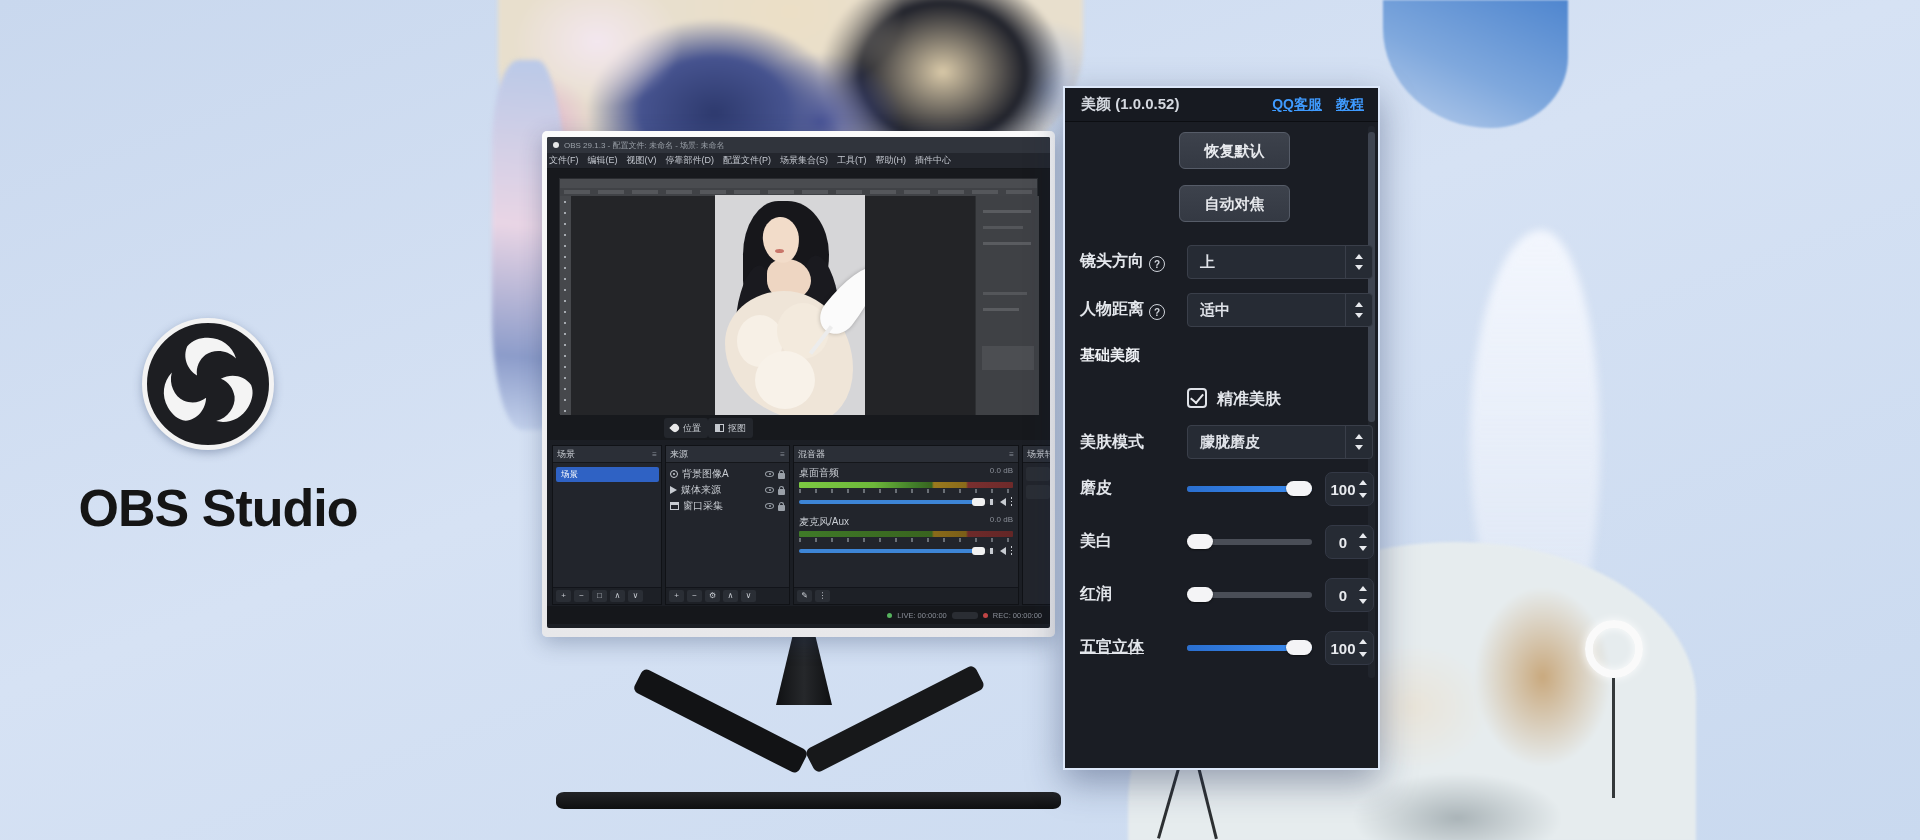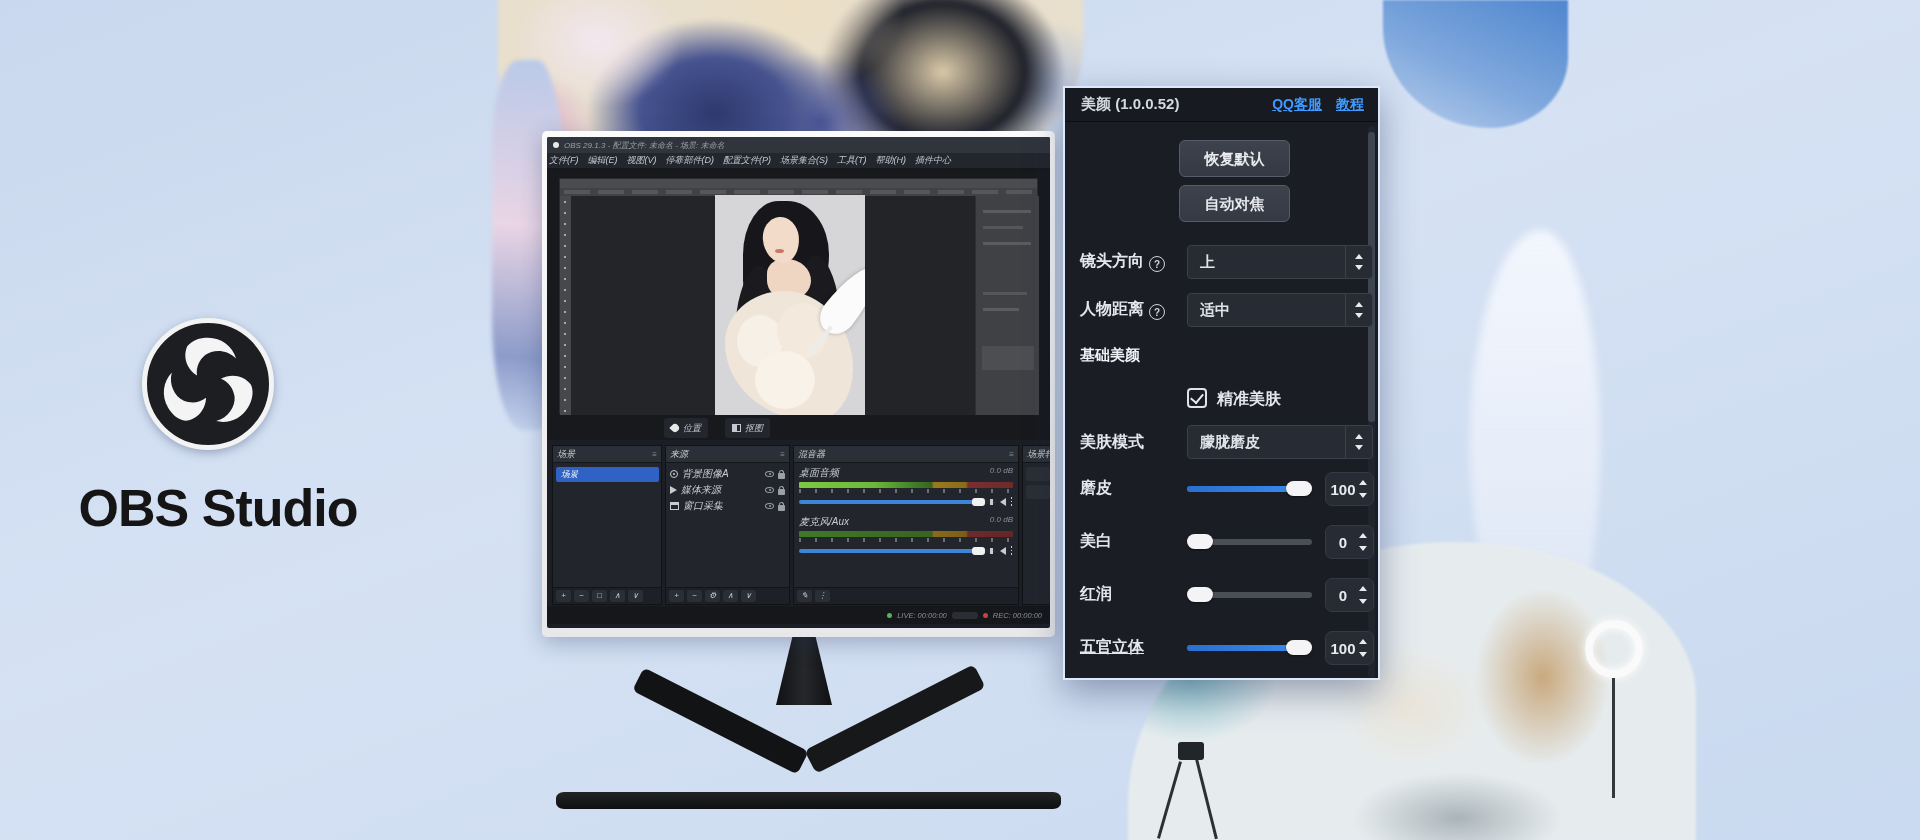--- a/index.html
+++ b/index.html
@@ -44,21 +44,21 @@
   .tri-cam  { left:1178px; top:742px; width:26px; height:18px; background:#232629; border-radius:3px; }
 
   
   #obs-logo { left:142px; top:318px; width:132px; height:132px; border-radius:50%;
     background:#1d1e22; border:5px solid #f3f3f3; box-shadow:0 3px 10px rgba(40,60,100,.35); }
   #obs-logo svg { width:100%; height:100%; display:block; }
   #obs-name { left:48px; top:478px; width:340px; text-align:center;
     font-size:52px; font-weight:800; color:#151515; letter-spacing:-1px; }
 
   
-  #monitor { left:542px; top:131px; width:513px; height:506px; background:linear-gradient(180deg,#fbfbfb,#e8e8ea); border-radius:5px; padding:6px 5px 9px 5px; box-shadow:0 6px 22px rgba(30,50,90,.30);font-style:italic; }
+  #monitor { left:542px; top:131px; width:513px; height:506px; background:linear-gradient(180deg,#fbfbfb,#e8e8ea); border-radius:5px; padding:6px 5px 9px 5px; box-shadow:0 6px 22px rgba(30,50,90,.30); }
   #screen { position:relative; width:100%; height:100%; background:#1b1e24; border-radius:2px; overflow:hidden; }
   #stand-neck { left:776px; top:635px; width:56px; height:70px; background:linear-gradient(90deg,#101113,#26282b,#0f1012); clip-path:polygon(30% 0,70% 0,100% 100%,0 100%); }
   #stand-leg-l { left:628px; top:708px; width:185px; height:26px; background:#121315; transform:rotate(27deg); border-radius:6px; }
   #stand-leg-r { left:800px; top:706px; width:190px; height:26px; background:#17181a; transform:rotate(-27deg); border-radius:6px; }
   #stand-base { left:556px; top:792px; width:505px; height:17px; background:linear-gradient(180deg,#232427,#0e0f10); border-radius:8px/6px; }
 
   
   .titlebar { left:0; top:0; width:100%; height:16px; background:#30343c; display:flex; align-items:center; }
   .titledot { width:6px; height:6px; border-radius:50%; background:#e8e8e8; margin:0 5px 0 6px; }
   .titletext { font-size:8px; color:#9aa0a8; white-space:nowrap; }
@@ -90,21 +90,21 @@
   .ps-dark { left:305px; top:17px; width:110px; height:219px; background:#232427; }
   .ps-right { left:415px; top:17px; width:64px; height:219px; background:#3f4145; border-left:1px solid #2e3033;
     background-image:
       linear-gradient(#5a5c60 0 0),linear-gradient(#54565a 0 0),linear-gradient(#5a5c60 0 0),
       linear-gradient(#54565a 0 0),linear-gradient(#5a5c60 0 0),linear-gradient(#4c4e52 0 0);
     background-repeat:no-repeat;
     background-size:48px 3px,40px 3px,48px 3px,44px 3px,36px 3px,52px 24px;
     background-position:7px 14px,7px 30px,7px 46px,7px 96px,7px 112px,6px 150px; }
 
   
-  .chips { left:117px; top:281px; display:flex; gap:17px; }
+  .chips { left:117px; top:281px; display:flex; gap:0; }
   .chip { height:20px; background:#23262c; border-radius:3px; display:flex; align-items:center; gap:4px; padding:0 7px; }
   .chip .txt { font-size:9px; color:#c5c9cf; }
   .pin-ic { width:8px; height:8px; background:#e8e8e8; border-radius:50% 50% 50% 0; transform:rotate(45deg); }
   .win-ic { width:9px; height:8px; border:1px solid #c5c9cf; background:linear-gradient(90deg,#c5c9cf 0 4px,transparent 4px); }
 
   
   .dock { top:308px; height:160px; background:#22252c; border:1px solid #101216; }
   .dock-head { height:17px; background:#2b2f37; display:flex; align-items:center; justify-content:space-between; padding:0 4px; border-bottom:1px solid #14161a; }
   .dock-head .t { font-size:9px; color:#c8ccd2; white-space:nowrap; }
   .dock-head .m { font-size:8px; color:#8a8f98; }
@@ -141,21 +141,21 @@
   .ic-dots { width:3px; height:11px; background:radial-gradient(1.5px 1.5px at 1.5px 2px,#c8ccd2 60%,transparent 65%),radial-gradient(1.5px 1.5px at 1.5px 5.5px,#c8ccd2 60%,transparent 65%),radial-gradient(1.5px 1.5px at 1.5px 9px,#c8ccd2 60%,transparent 65%); }
   #dock-trans { left:475px; width:32px; overflow:hidden; }
   .trans-row { margin:4px 3px 0 3px; height:14px; background:#2a2e35; border-radius:2px; }
   .statusbar { left:0; top:469px; width:100%; height:18px; background:#15171b; display:flex; align-items:center; justify-content:flex-end; gap:5px; padding-right:8px; }
   .statusbar .st { font-size:7.5px; color:#8a8f98; white-space:nowrap; }
   .dot-live { width:5px; height:5px; border-radius:50%; background:#56b35e; }
   .dot-rec { width:5px; height:5px; border-radius:50%; background:#c04545; }
   .st-pill { width:26px; height:7px; background:#2a2d33; border-radius:3px; }
 
   
-  #beauty { left:1063px; top:86px; width:317px; height:594px; background:#1a1d24; border:2px solid #dde8fa; box-shadow:0 12px 34px rgba(25,40,80,.40); z-index:10; }
+  #beauty { left:1063px; top:86px; width:317px; height:684px; background:#1a1d24; border:2px solid #dde8fa; box-shadow:0 12px 34px rgba(25,40,80,.40); z-index:10; }
   .bp-titlebar { left:0; top:0; width:100%; height:34px; background:#171a21; border-bottom:1px solid #0c0e12; display:flex; align-items:center; }
   .bp-title { font-size:15px; font-weight:700; color:#d4d8df; margin-left:16px; flex:1; }
   .bp-link { font-size:14px; font-weight:700; color:#3f9bff; text-decoration:underline; margin-right:14px; white-space:nowrap; }
   .bp-scroll { left:303px; top:38px; width:7px; height:552px; background:#20242c; border-radius:3px; }
   .bp-thumb { left:0; top:6px; width:7px; height:290px; background:#3e4450; border-radius:3px; }
   .bp-btn { left:114px; width:111px; height:37px; background:linear-gradient(180deg,#3d424c,#343943); border:1px solid #565c68; border-radius:6px; color:#e8eaee; font-size:15px; font-weight:700; text-align:center; line-height:35px; }
   .bp-label { font-size:16px; font-weight:700; color:#e3e6eb; white-space:nowrap; }
   .bp-help { display:inline-block; width:16px; height:16px; border:1.5px solid #cfd3da; border-radius:50%; color:#cfd3da; font-size:10px; font-weight:700; text-align:center; line-height:15px; vertical-align:-2px; margin-left:5px; }
   .bp-select { left:122px; width:186px; height:34px; background:#262b34; border:1px solid #3a3f4a; border-radius:4px; }
   .bp-select .val { position:absolute; left:12px; top:7px; font-size:15px; font-weight:700; color:#dfe2e8; }
@@ -372,21 +372,21 @@
 <div class="abs" id="beauty">
   <div class="abs bp-titlebar">
     <div class="bp-title">美颜 (1.0.0.52)</div>
     <a class="bp-link">QQ客服</a>
     <a class="bp-link">教程</a>
   </div>
   <div class="abs bp-scroll">
     <div class="abs bp-thumb"></div>
   </div>
 
-  <div class="abs bp-btn" style="top:52px;">恢复默认</div>
+  <div class="abs bp-btn" style="top:44px;">恢复默认</div>
   <div class="abs bp-btn" style="top:97px;">自动对焦</div>
 
   <div class="abs bp-label" style="left:15px; top:163px;">
     <span>镜头方向</span><span class="bp-help">?</span>
   </div>
   <div class="abs bp-select" style="top:157px;">
     <div class="val">上</div>
     <div class="arrows">
         <div class="caret-up"></div>
         <div class="caret-dn"></div>

